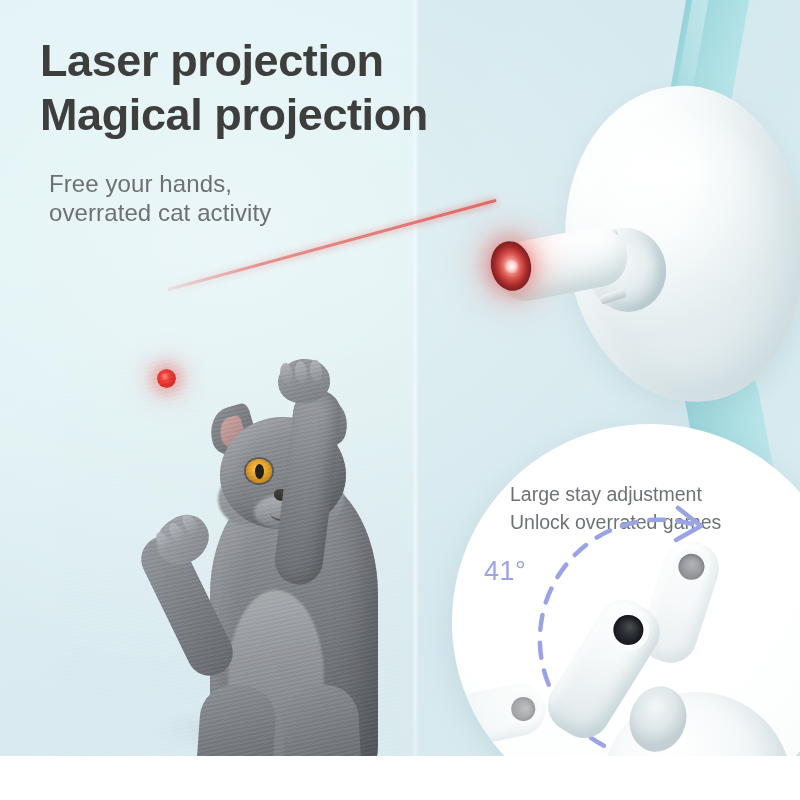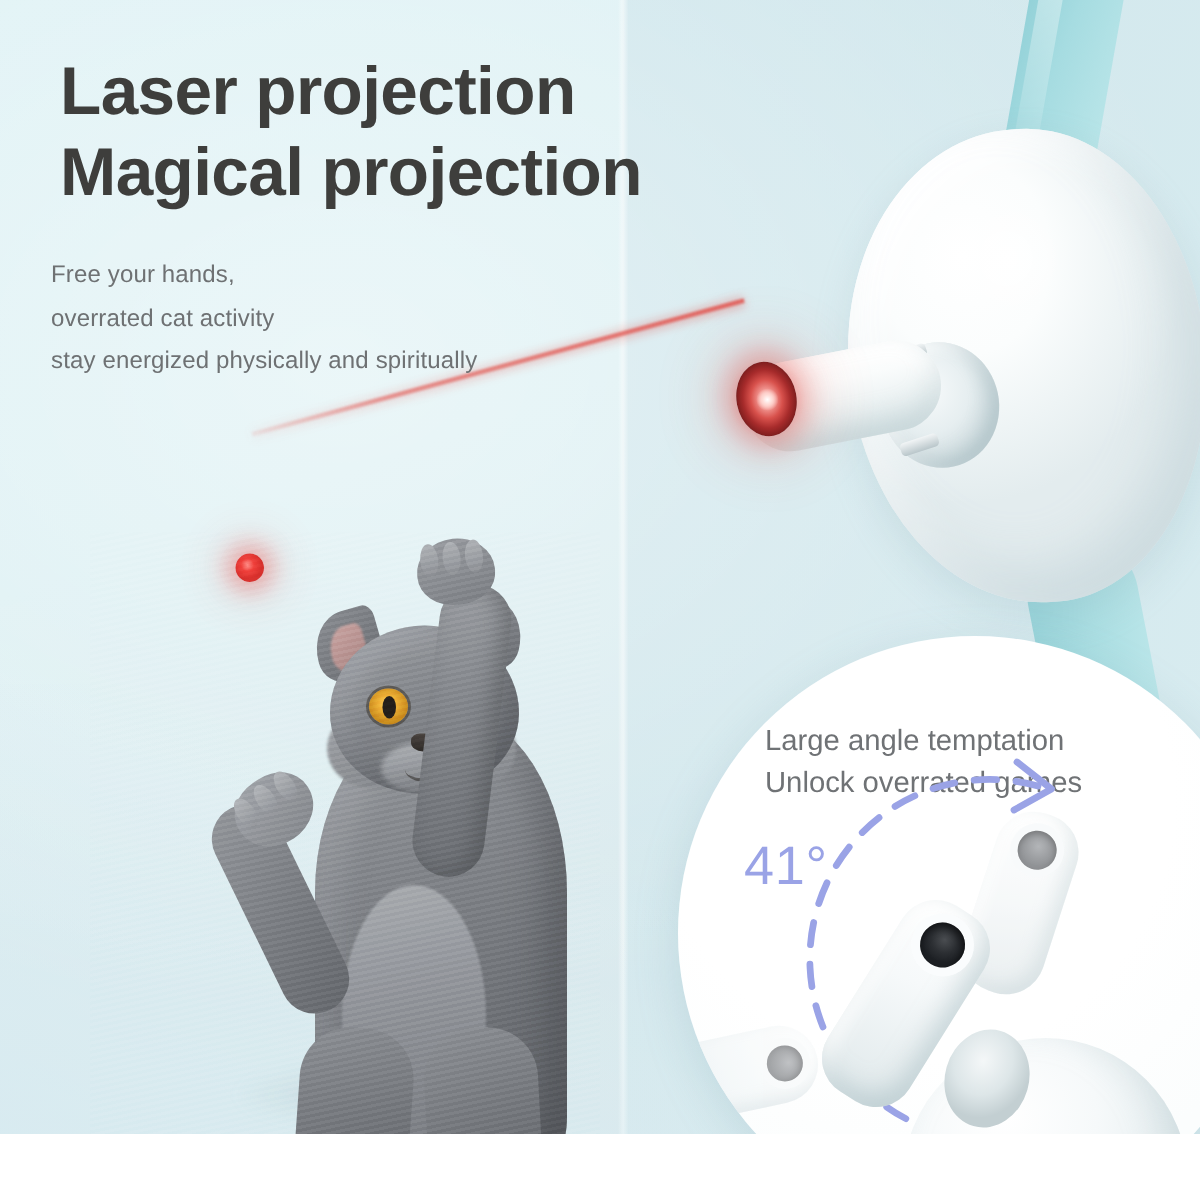--- a/index.html
+++ b/index.html
@@ -61,23 +61,23 @@
     line-height: 54px;
     font-weight: 700;
     letter-spacing: -0.4px;
     white-space: nowrap;
   }
   .headline .hl {
     display: block;
   }
   .subtitle {
     position: absolute;
-    left: 34px; top: 170px;
+    left: 49px; top: 170px;
     color: #6e7173;
-    font-size: 16px;
+    font-size: 24px;
     line-height: 28.5px;
     font-weight: 400;
     letter-spacing: .1px;
     white-space: nowrap;
   }
   .subtitle .sl { display: block; }
 
   
   .strap-top {
     position: absolute;
@@ -394,23 +394,23 @@
     left: 58px; top: 56px;
     color: #6f7275;
     font-size: 19.5px;
     line-height: 28px;
     font-weight: 400;
     white-space: nowrap;
   }
   .inset-title .il { display: block; }
   .angle-label {
     position: absolute;
-    left: 44px; top: 132px;
+    left: 32px; top: 132px;
     color: #9aa3e6;
-    font-size: 36px;
+    font-size: 27px;
     font-weight: 400;
     letter-spacing: .5px;
   }
   .arc-svg {
     position: absolute;
     left: 44px; top: 78px;
     width: 300px; height: 300px;
     overflow: visible;
   }
 
@@ -545,26 +545,25 @@
   </div>
 
   <div class="headline">
     <span class="hl">Laser projection</span>
     <span class="hl">Magical projection</span>
   </div>
 
   <div class="subtitle">
     <span class="sl">Free your hands,</span>
     <span class="sl">overrated cat activity</span>
-    <span class="sl">stay energized physically and spiritually</span>
   </div>
 
   <div class="inset">
     <div class="inset-title">
-      <span class="il">Large angle temptation</span>
+      <span class="il">Large stay adjustment</span>
       <span class="il">Unlock overrated games</span>
     </div>
 
     <svg class="arc-svg" viewBox="0 0 300 300">
       <path d="M 196 22 A 120 120 0 1 0 206 250" fill="none" stroke="#9aa3e6" stroke-width="4.5" stroke-linecap="round" stroke-dasharray="15 13"></path>
       <path d="M 182 6 L 205 24 L 180 38" fill="none" stroke="#9aa3e6" stroke-width="4.5" stroke-linecap="round" stroke-linejoin="round"></path>
       <path d="M 186 232 L 210 252 L 184 264" fill="none" stroke="#9aa3e6" stroke-width="4.5" stroke-linecap="round" stroke-linejoin="round"></path>
     </svg>
 
     <div class="angle-label">41°</div>

